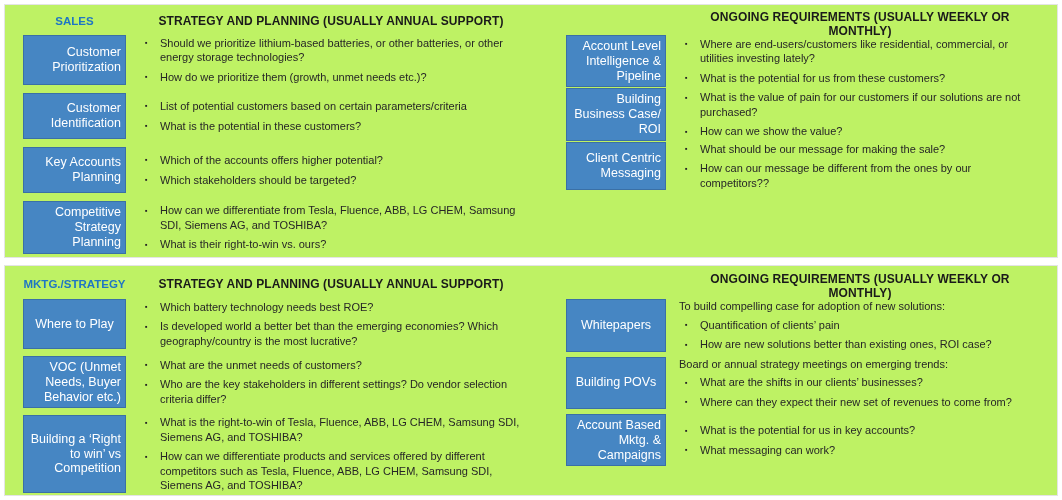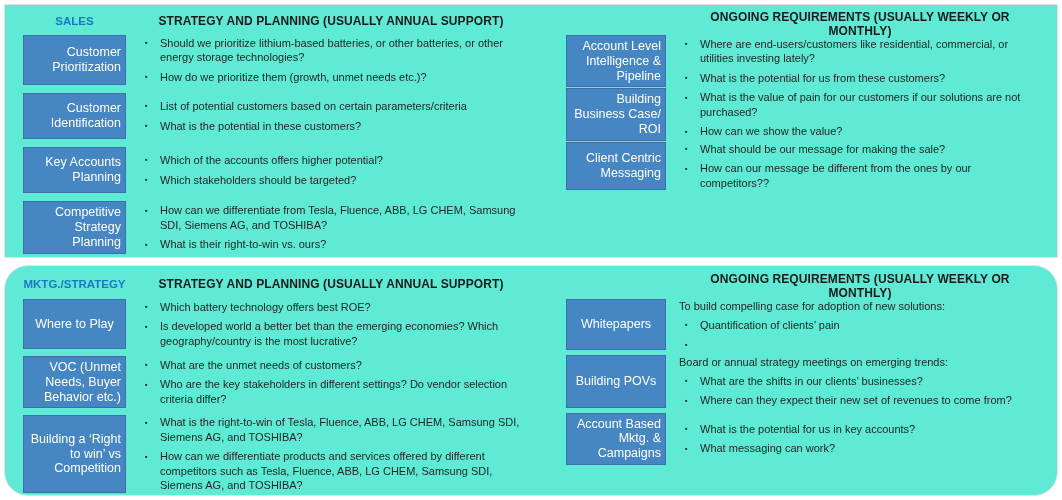--- a/index.html
+++ b/index.html
@@ -5,24 +5,24 @@
   html,body{margin:0;padding:0;}
   body{
     width:1062px;height:500px;position:relative;
     background:var(--background,#fff);
     font-family:"Liberation Sans",sans-serif;
     -webkit-font-smoothing:antialiased;
   }
   .panel{
     position:absolute;left:4px;right:4px;
     border:1px solid var(--panel-border,#e4e4e4);
-    background:#5eead4;display:flex;box-sizing:border-box;
+    background:#bef264;display:flex;box-sizing:border-box;
   }
   #panel-sales{top:4px;height:254px;}
-  #panel-mktg{top:265px;height:231px;border-radius:24px;}
+  #panel-mktg{top:265px;height:231px;}
   .half{width:50%;display:flex;flex-direction:column;box-sizing:border-box;}
   .half.left{padding:5px 8px 0 18px;}
   .half.right{padding:5px 16px 0 35px;}
   #panel-mktg .half{padding-top:6px;}
   .headrow{
     display:grid;grid-template-columns:103px 1fr;column-gap:13px;
     align-items:center;margin-bottom:3px;
   }
   .half.right .headrow{grid-template-columns:100px 1fr;}
   #panel-sales .headrow{height:22px;}
@@ -199,21 +199,21 @@
       <div class="col-header">STRATEGY AND PLANNING (USUALLY ANNUAL SUPPORT)</div>
     </div>
     <div class="rows" style="gap:7px">
 
       <div class="row" style="min-height:50px">
         <div class="box">Where to Play</div>
         <div class="bullets">
             <ul class="blist">
           <li>
                 <span class="bm">▪</span>
-                <span>Which battery technology offers best ROE?</span>
+                <span>Which battery technology needs best ROE?</span>
               </li>
           <li>
                 <span class="bm">▪</span>
                 <span>Is developed world a better bet than the emerging economies? Which geography/country is the most lucrative?</span>
               </li>
         </ul>
           </div>
       </div>
 
       <div class="row" style="min-height:48px">
@@ -264,20 +264,21 @@
             <ul class="blist">
           <li class="intro">
                 <span>To build compelling case for adoption of new solutions:</span>
               </li>
           <li>
                 <span class="bm">▪</span>
                 <span>Quantification of clients’ pain</span>
               </li>
           <li>
                 <span class="bm">▪</span>
+                <span>How are new solutions better than existing ones, ROI case?</span>
               </li>
         </ul>
           </div>
       </div>
 
       <div class="row" style="min-height:50px">
         <div class="box">Building POVs</div>
         <div class="bullets">
             <ul class="blist">
           <li class="intro">

